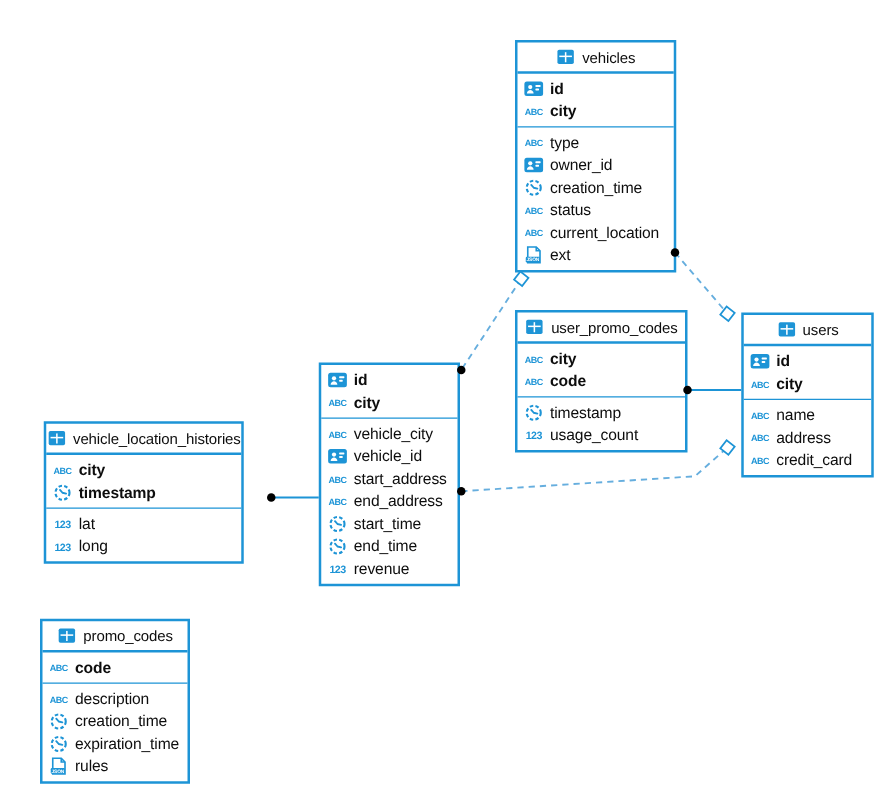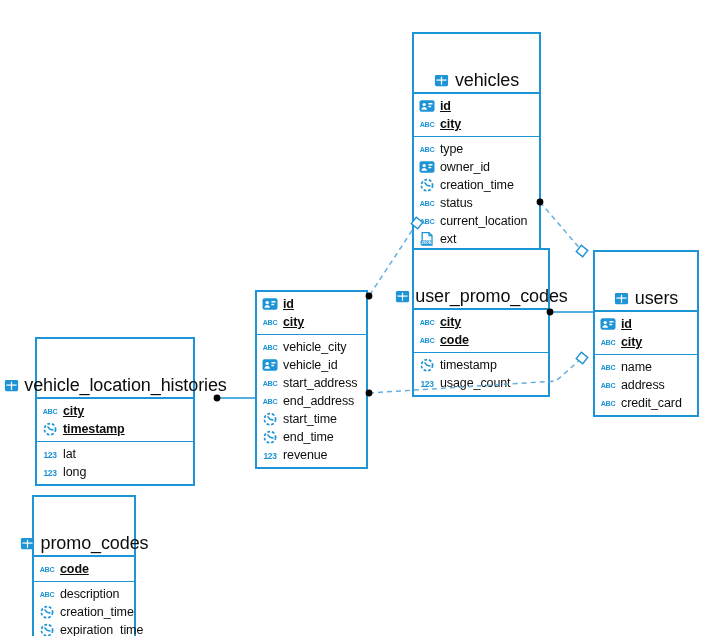--- a/index.html
+++ b/index.html
@@ -1,23 +1,23 @@
 <!DOCTYPE html>
 <html style="--accent: #1d94d6;"><head>
 <meta charset="utf-8">
 <style>
   html,body{margin:0;padding:0;background:#ffffff;}
   body{width:705px;height:636px;position:relative;overflow:hidden;
        font-family:"Liberation Sans",sans-serif;color:#0d0d0d;}
   #diagram{position:absolute;inset:0;width:705px;height:636px;}
   .tbl{position:absolute;background:#ffffff;border:2px solid var(--accent);box-sizing:border-box;z-index:1;}
   .tbl-header{height:23px;display:flex;align-items:center;justify-content:center;gap:5px;
-              border-bottom:2px solid var(--accent);font-size:18px;letter-spacing:-0.1px;margin-top:35px;}
+              border-bottom:2px solid var(--accent);font-size:12px;letter-spacing:-0.1px;}
   .sec{padding:3px 0;}
-  .sec-pk{border-bottom:1.5px solid var(--accent);text-decoration:underline;}
+  .sec-pk{border-bottom:1.5px solid var(--accent);}
   .sec-pk .lbl{font-weight:700;}
   .row{height:18px;display:flex;align-items:center;gap:5px;padding:0 5px;
        font-size:12.5px;letter-spacing:-0.1px;white-space:nowrap;}
   .icon{width:16px;height:16px;flex:0 0 16px;display:flex;align-items:center;justify-content:center;}
   .icon svg{display:block;}
   #links{position:absolute;inset:0;z-index:2;pointer-events:none;}
 </style>
 </head>
 <body>
 
@@ -353,21 +353,21 @@
         <div class="row">
           <span class="icon">
             <svg width="16" height="16" viewBox="0 0 16 16">
               <text x="8" y="11.5" text-anchor="middle" font-size="8.5" font-weight="600" letter-spacing="-0.4" fill="#1d94d6" font-family="Liberation Sans, sans-serif">123</text>
             </svg>
           </span>
           <span class="lbl">long</span>
         </div>
       </div>
     </div>
-    <div class="tbl" style="left: 32px; top: 495px; width: 104px;">
+    <div class="tbl" style="left: 32px; top: 495px; width: 120px;">
       <div class="tbl-header">
         <span class="icon">
           <svg width="15" height="15" viewBox="0 0 16 16">
             <rect x="1" y="2" width="14" height="12" rx="1.5" fill="#1d94d6"></rect>
             <rect x="2.6" y="6.9" width="10.8" height="1.3" fill="#fff"></rect>
             <rect x="7.35" y="4" width="1.3" height="8.6" fill="#fff"></rect>
           </svg>
         </span>
         <span>promo_codes</span>
       </div>

